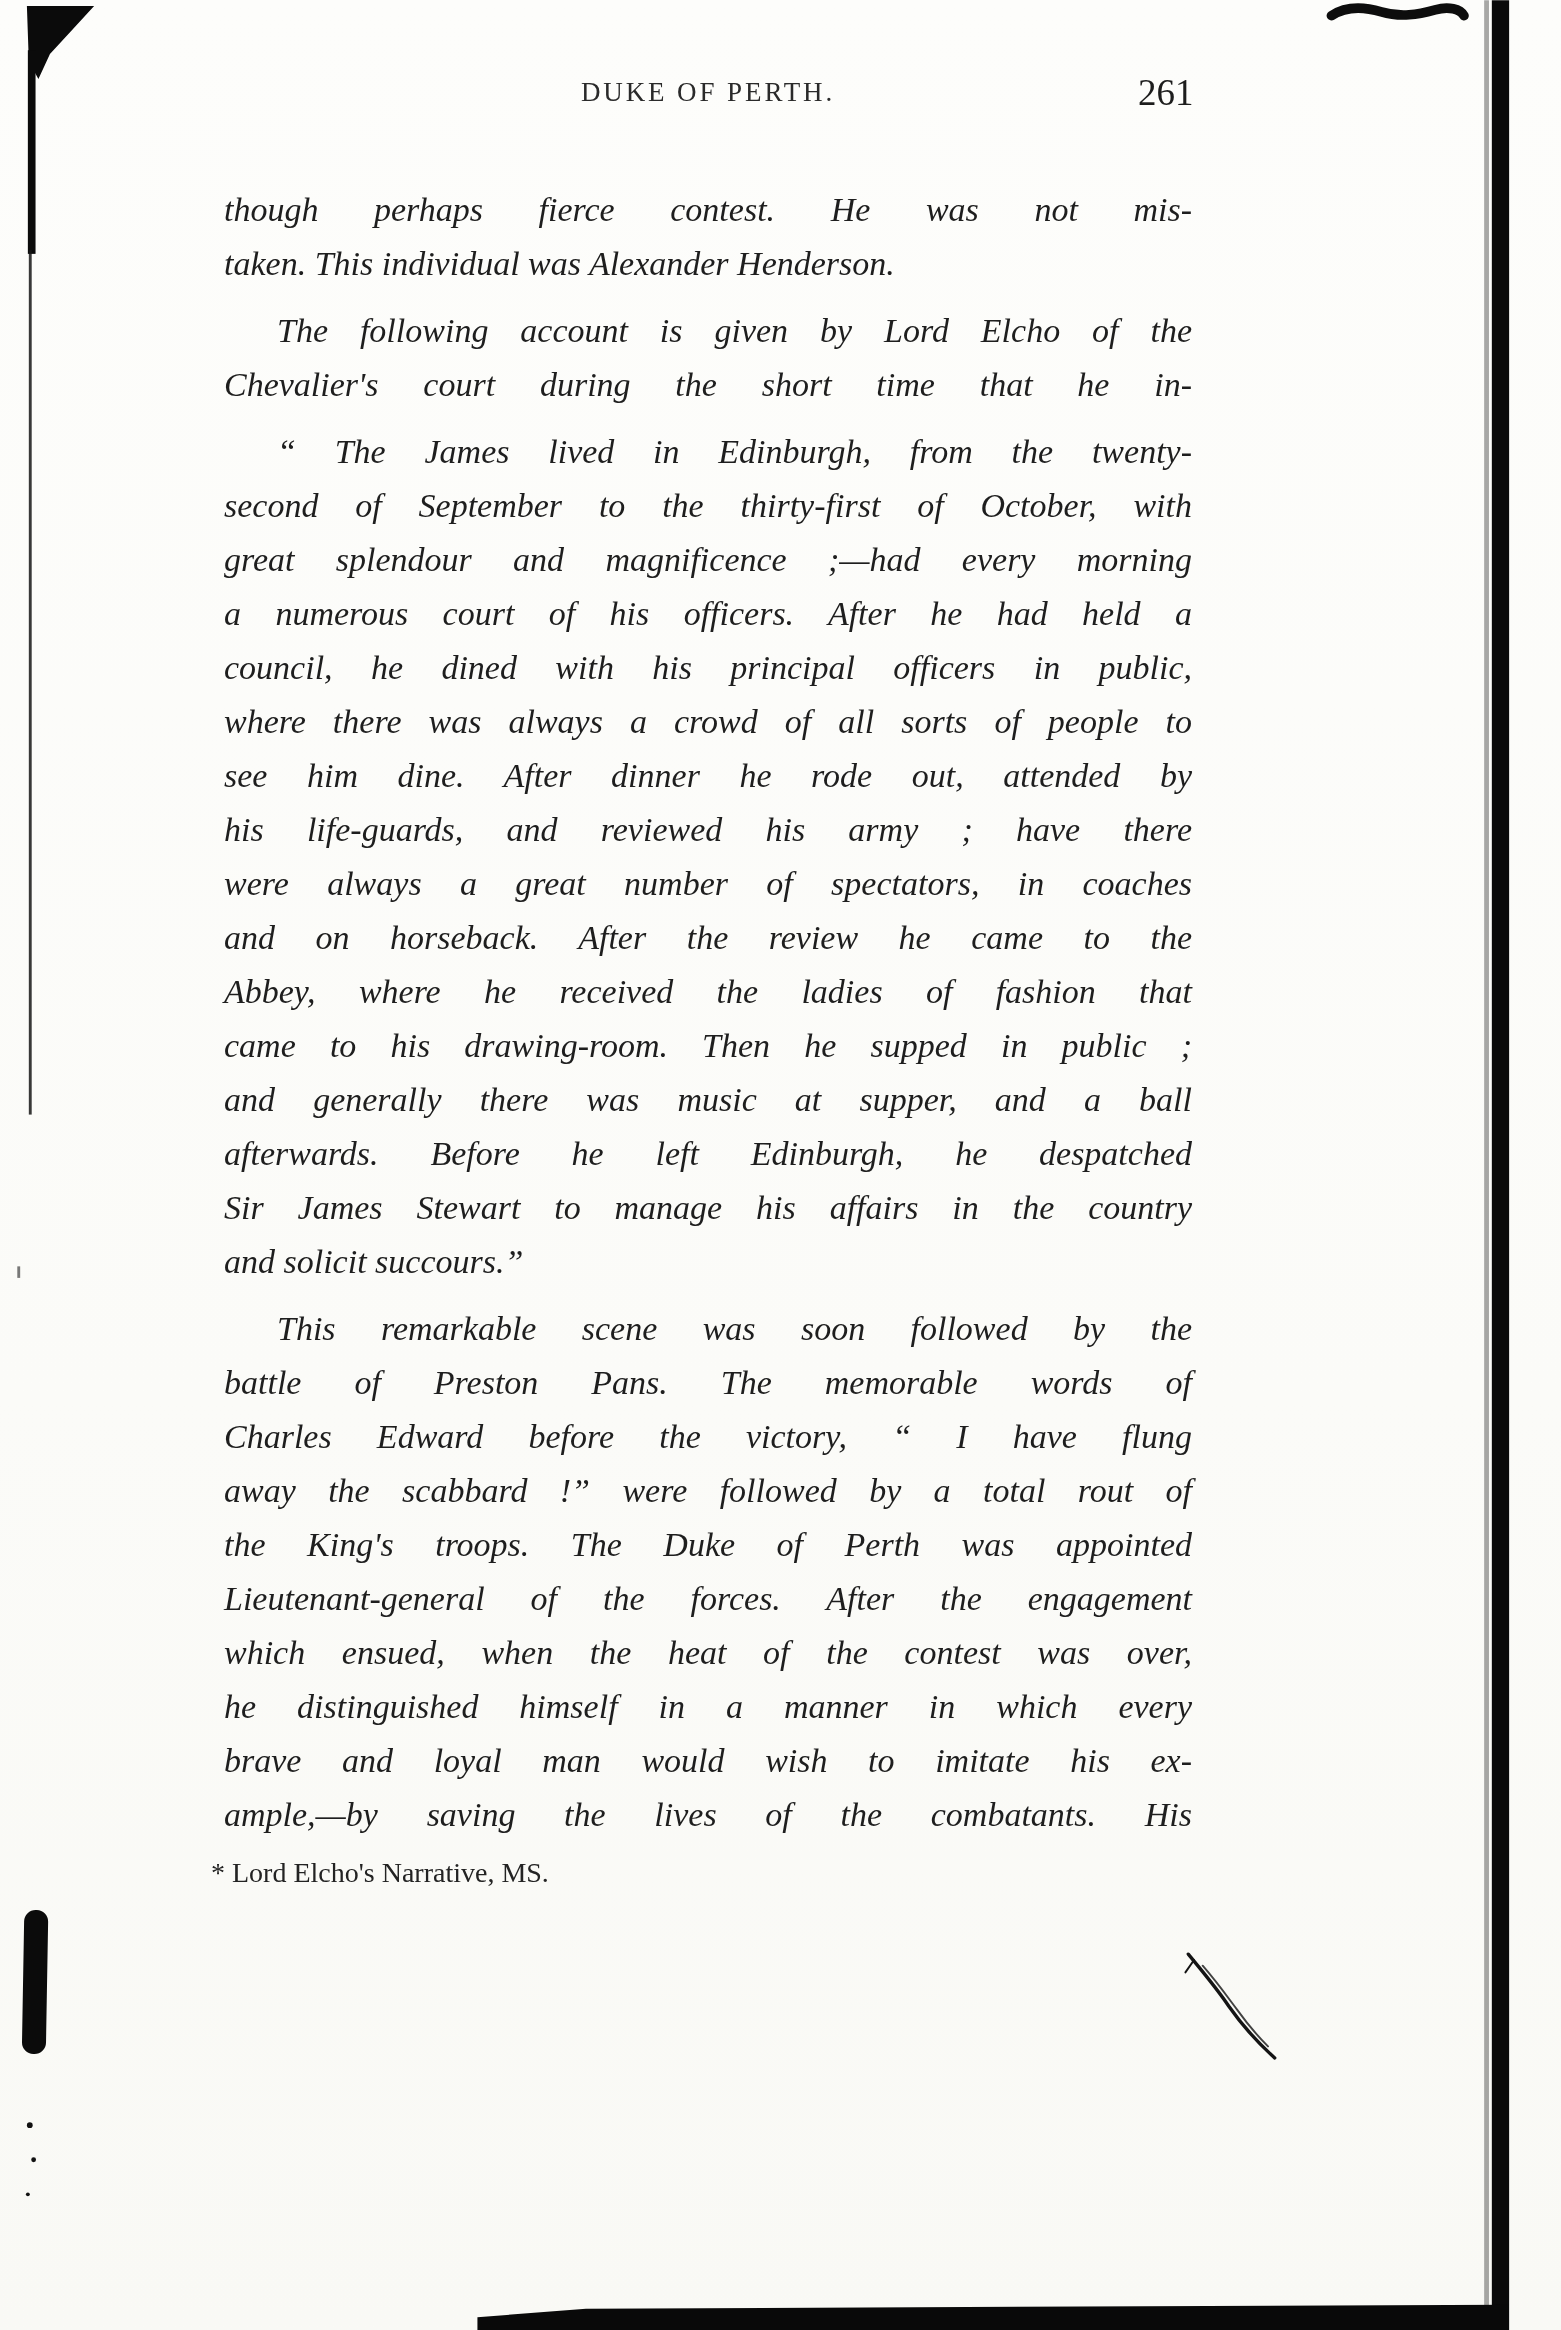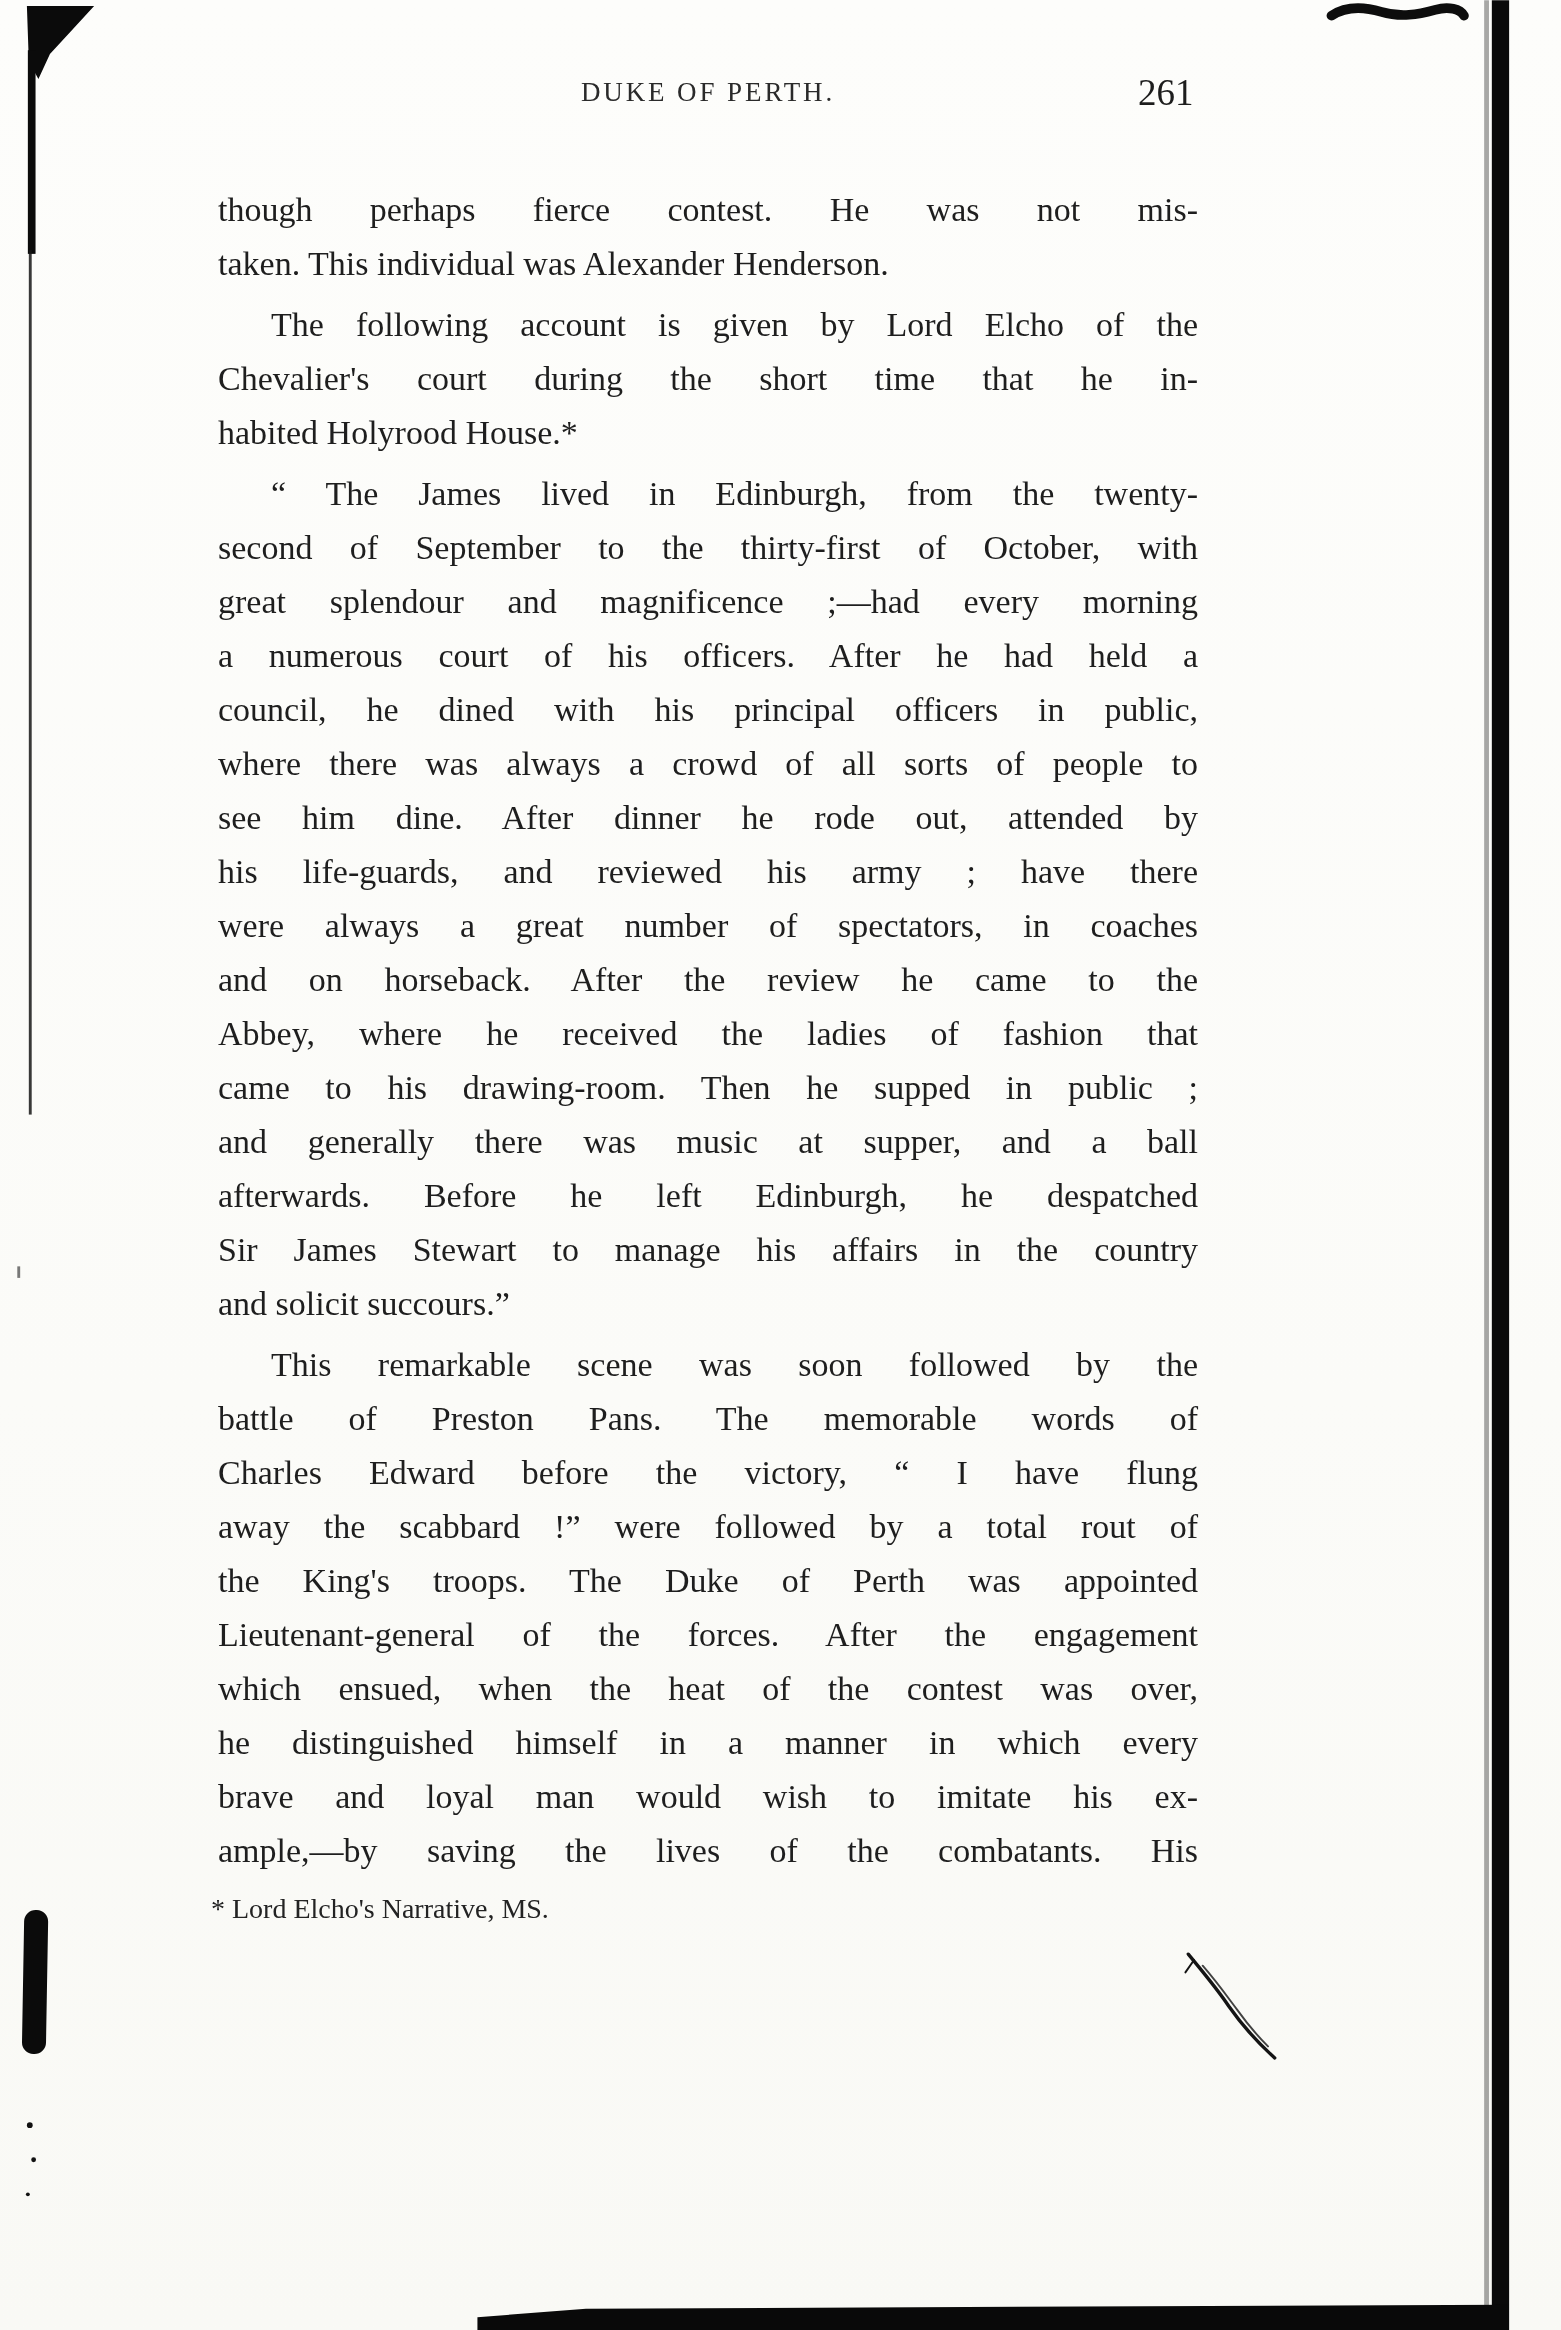--- a/index.html
+++ b/index.html
@@ -42,21 +42,21 @@
     top: -5.8px;
     font-size: 37px;
     color: #1d1d1d;
     text-align: center;
   }
   .body-text {
     margin-top: 60px;
     font-size: 34px;
     color: #1e1e1e;
   }
-  .paragraph { margin: 7px; }
+  .paragraph { margin: 13px; font-style: italic; }
   .line {
     line-height: 54px;
     text-align: justify;
     text-align-last: justify;
     white-space: normal;
   }
   .line.indent { text-indent: 53px; }
   .line.last { text-align-last: left; }
   .footnote {
     margin-top: 15.4px;
@@ -83,21 +83,20 @@
     </div>
 
     <div class="body-text">
         <div class="paragraph">
           <div class="line">though perhaps fierce contest. He was not mis-</div>
           <div class="line last">taken. This individual was Alexander Henderson.</div>
         </div>
         <div class="paragraph">
           <div class="line indent">The following account is given by Lord Elcho of the</div>
           <div class="line">Chevalier's court during the short time that he in-</div>
-          <div class="line last">habited Holyrood House.*</div>
         </div>
         <div class="paragraph">
           <div class="line indent">“ The James lived in Edinburgh, from the twenty-</div>
           <div class="line">second of September to the thirty-first of October, with</div>
           <div class="line">great splendour and magnificence ;—had every morning</div>
           <div class="line">a numerous court of his officers. After he had held a</div>
           <div class="line">council, he dined with his principal officers in public,</div>
           <div class="line">where there was always a crowd of all sorts of people to</div>
           <div class="line">see him dine. After dinner he rode out, attended by</div>
           <div class="line">his life-guards, and reviewed his army ; have there</div>

